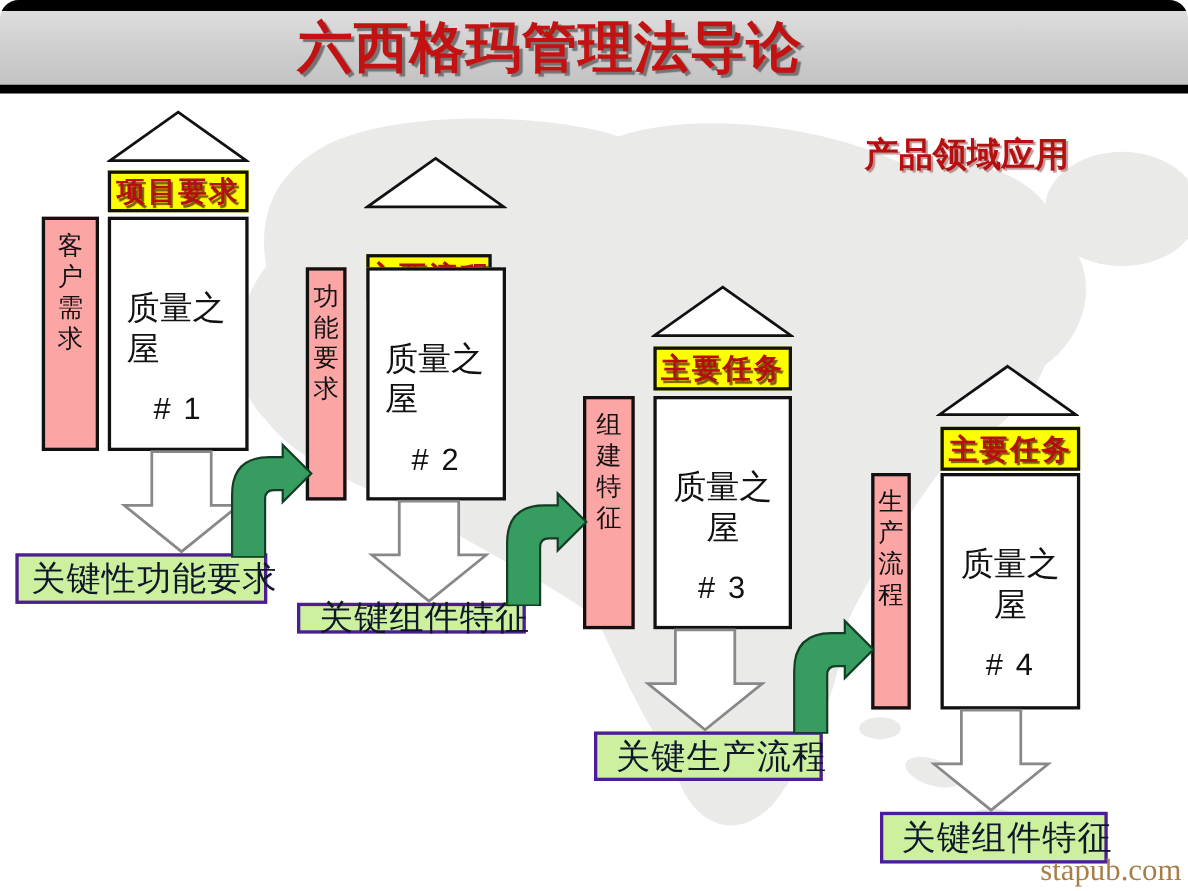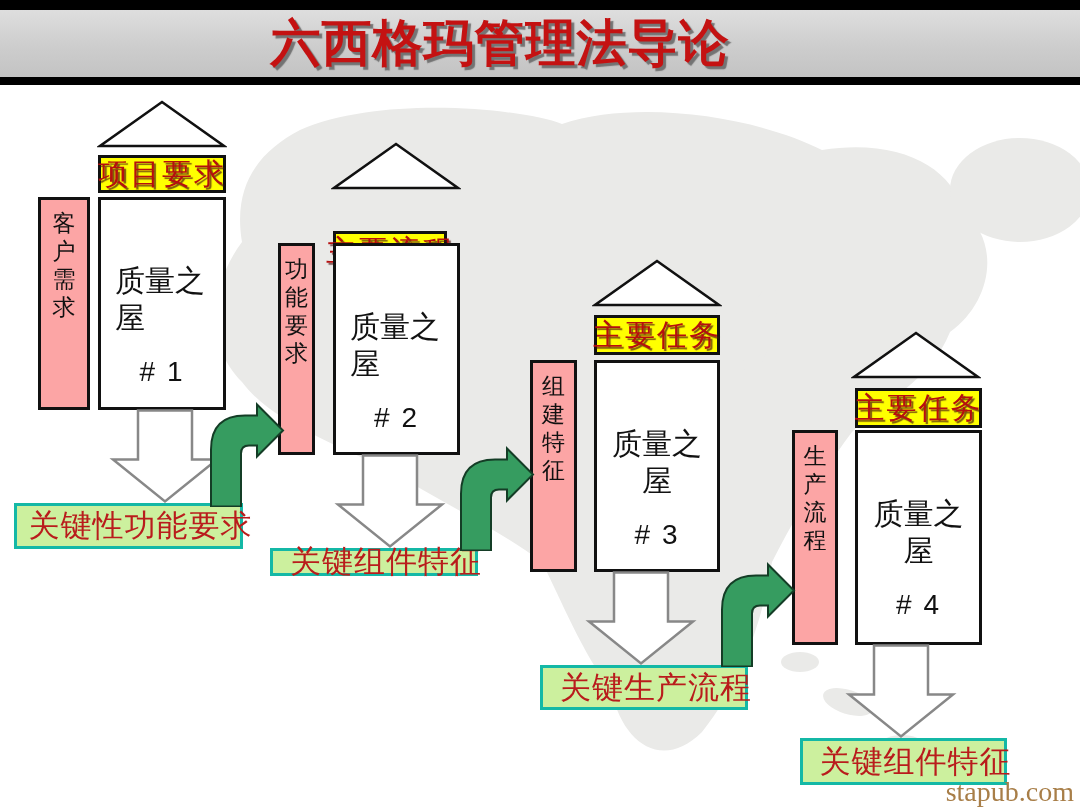--- a/index.html
+++ b/index.html
@@ -1,20 +1,21 @@
 <!DOCTYPE html>
 <html style="--title-red: #c41212; --label-red: #b50f0f; --label-yellow: #ffff00; --output-green: #ccf09e; --arrow-green: #369c60; --map-gray: #eaeae8; --watermark-brown: #a87e48;"><head>
 <meta charset="utf-8">
 <style>
   * { margin:0; padding:0; box-sizing:border-box; }
   html,body { background:#ffffff; }
   .slide {
     position:relative; width:1080px; height:810px;
     background:#ffffff; overflow:hidden;
     font-family:"Liberation Sans","DejaVu Sans",sans-serif;
+    border-radius:17px;
   }
   
   .top-bar   { position:absolute; left:0; top:0;  width:1080px; height:10px; background:#000; }
   .title-band{ position:absolute; left:0; top:10px; width:1080px; height:67px;
                background:linear-gradient(180deg,#dedede 0%,#cdcdcd 55%,#c3c3c3 100%); }
   .bottom-bar{ position:absolute; left:0; top:77px; width:1080px; height:8px; background:#000; }
   .slide-title{
     position:absolute; left:0; top:10px; width:1000px; height:67px;
     display:flex; align-items:center; justify-content:center;
     font-size:50px; font-weight:900; color:var(--title-red,#c41212);
@@ -25,50 +26,50 @@
     font-size:31px; font-weight:900; color:var(--label-red,#b50f0f);
     text-shadow:2px 2px 1px rgba(140,70,70,.55); white-space:nowrap;
   }
   
   .map-bg { position:absolute; left:0; top:85px; width:1080px; height:725px; }
   
   .roof { position:absolute; width:130px; height:50px; }
   .ylabel{
     position:absolute; background:var(--label-yellow,#ffff00); border:3px solid #111;
     display:flex; align-items:center; justify-content:center;
-    font-size:30px; font-weight:400; color:var(--label-red,#b50f0f);
+    font-size:26px; font-weight:700; color:var(--label-red,#b50f0f);
     text-shadow:2px 2px 1px rgba(70,15,15,.7); letter-spacing:2px; white-space:nowrap;
   }
   .sidebox{ position:absolute; background:#fca5a5; border:3px solid #111; }
   .vtext{
     width:1em; margin:9px auto 0; font-size:23px; line-height:28px;
     word-break:break-all; text-align:center; color:#111;
   }
   .mainbox{ position:absolute; background:#fff; border:3px solid #111; padding-top:62px; color:#111; }
   .body-lines{ width:3em; font-size:30px; line-height:37px; word-break:break-all; }
   .body-lines.left  { margin-left:14px; text-align:left; }
   .body-lines.center{ margin:0 auto; text-align:center; }
   .house-num{ margin-top:20px; text-align:center; font-size:28px; letter-spacing:2px; }
   .down-arrow{ position:absolute; width:112px; height:96px; }
   .greenbox{
-    position:absolute; background:var(--output-green,#ccf09e); border:3px solid #14b8a6;
+    position:absolute; background:var(--output-green,#ccf09e); border:3px solid #4c1d95;
     display:flex; align-items:center; justify-content:center;
-    font-size:31px; color:#b91c1c; white-space:nowrap; letter-spacing:1px;padding-left:24px;
+    font-size:31px; color:#0f172a; white-space:nowrap; letter-spacing:1px;padding-left:24px;
   }
   .curve{ position:absolute; width:82px; height:108px; }
   
   .r1{left:97px;  top:99px;}  .r2{left:331px; top:141px;} .r3{left:592px; top:258px;} .r4{left:851px; top:330px;}
   .l1{left:98px;  top:155px; width:128px; height:38px;}
   .l2{left:333px; top:197px; width:114px; height:40px;margin-top:34px;}
   .l3{left:594px; top:315px; width:126px; height:40px;}
   .l4{left:855px; top:388px; width:127px; height:40px;}
   .s1{left:38px;  top:197px; width:52px; height:213px;}
   .s2{left:278px; top:243px; width:37px; height:212px;}
   .s3{left:530px; top:360px; width:47px; height:212px;}
-  .s4{left:792px; top:430px; width:46px; height:215px;}
+  .s4{left:792px; top:430px; width:36px; height:215px;}
   .m1{left:98px;  top:197px; width:128px; height:213px;}
   .m2{left:333px; top:243px; width:127px; height:212px;}
   .m3{left:594px; top:360px; width:126px; height:212px;}
   .m4{left:855px; top:430px; width:127px; height:215px;}
   .a1{left:109px; top:409px;} .a2{left:334px; top:454px;} .a3{left:585px; top:571px;} .a4{left:845px; top:644px;}
   .g1{left:14px;  top:503px; width:229px; height:46px;}
   .g2{left:270px; top:548px; width:208px; height:28px;}
   .g3{left:540px; top:665px; width:208px; height:45px;}
   .g4{left:800px; top:738px; width:207px; height:47px;}
   .ga1{left:203px; top:399px;} .ga2{left:453px; top:443px;} .ga3{left:714px; top:559px;}
@@ -97,20 +98,21 @@
       <ellipse cx="848" cy="702" rx="26" ry="12" transform="rotate(18 848 702)"></ellipse>
       <ellipse cx="902" cy="744" rx="21" ry="9"></ellipse>
       <ellipse cx="1020" cy="190" rx="70" ry="52"></ellipse>
     </g>
   </svg>
 
   <div class="top-bar"></div>
   <div class="title-band"></div>
   <div class="bottom-bar"></div>
   <div class="slide-title">六西格玛管理法导论</div>
+  <div class="corner-note">产品领域应用</div>
 
   <div>
     <svg class="roof r1" viewBox="0 0 130 50">
       <polygon points="65,3 127,47 3,47" fill="#fff" stroke="#111" stroke-width="2.5"></polygon>
     </svg>
     <div class="ylabel l1">项目要求</div>
     <div class="sidebox s1">
       <div class="vtext">客户需求</div>
     </div>
     <div class="mainbox m1">

